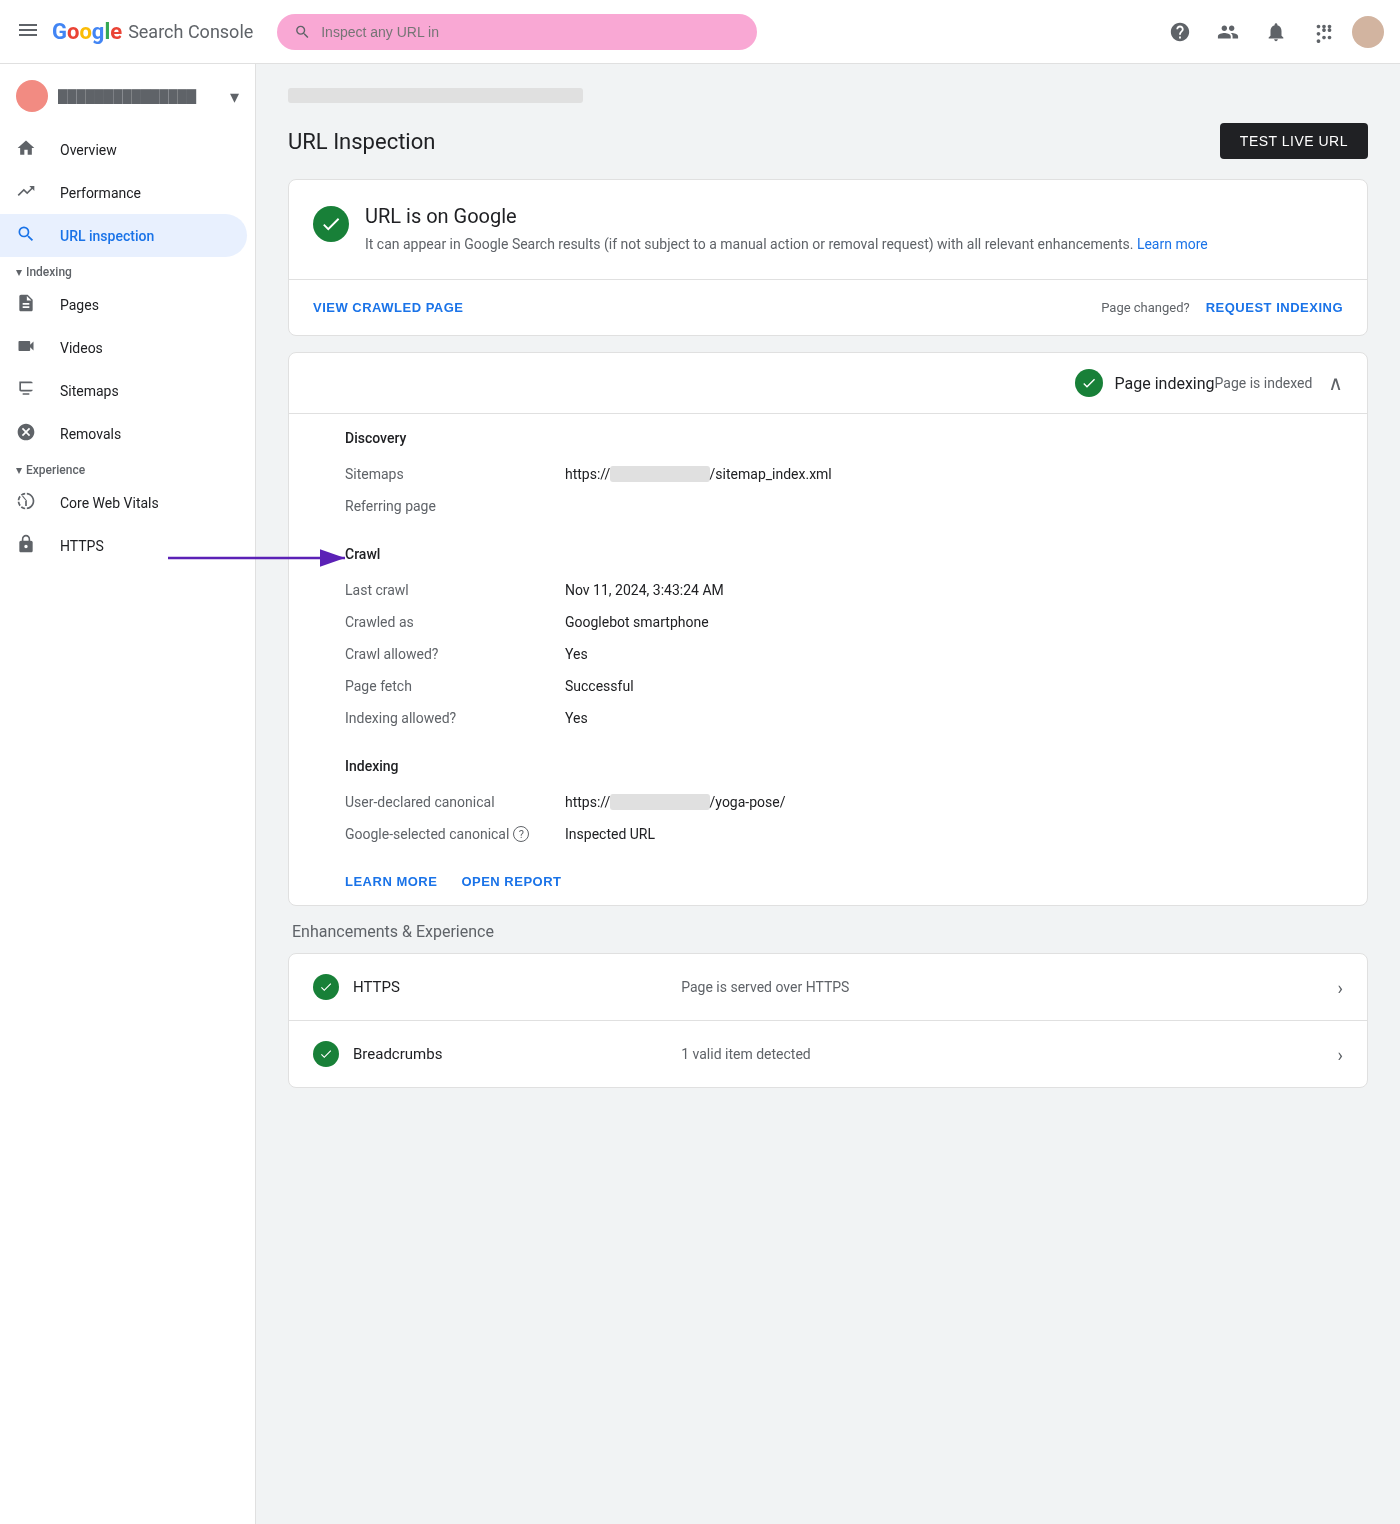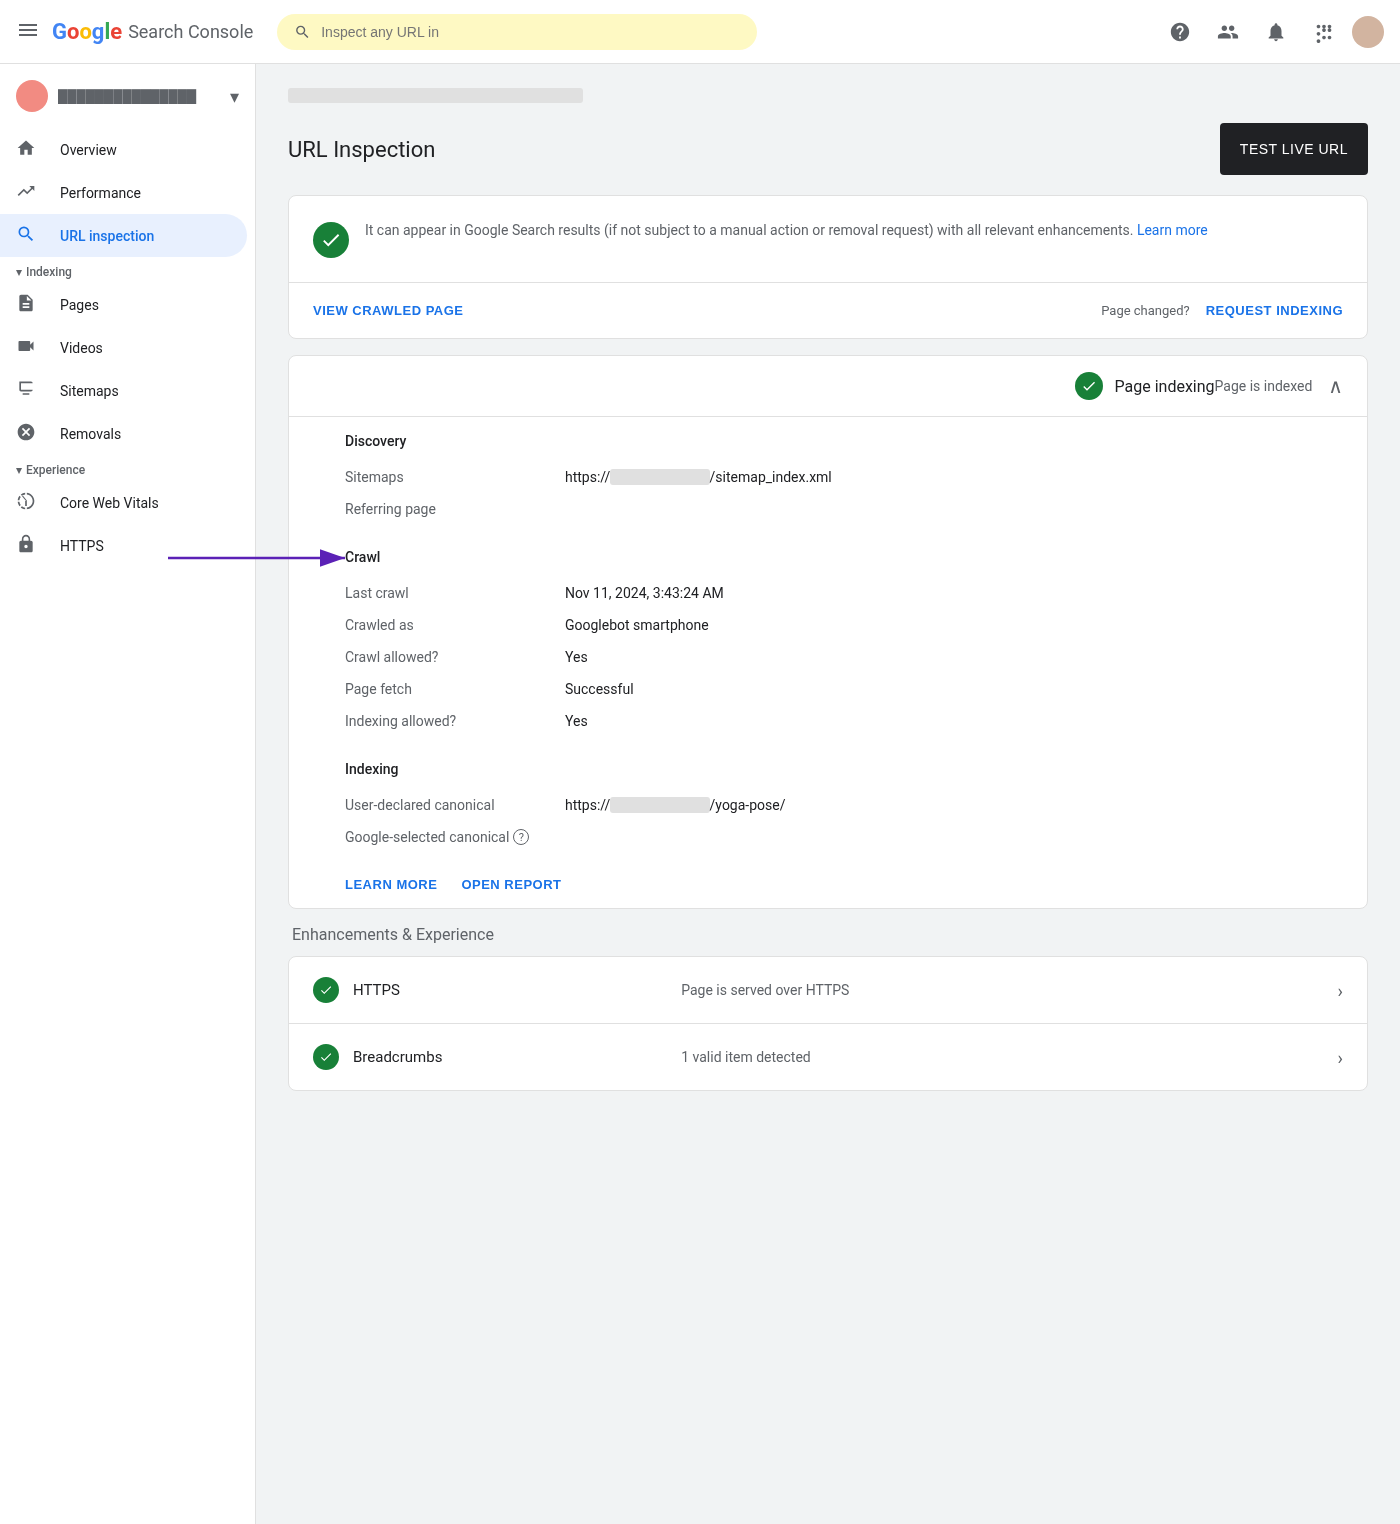--- a/index.html
+++ b/index.html
@@ -15,21 +15,21 @@
     .google-logo { display: flex; align-items: center; margin-right: 6px; }
     .google-logo-g { color: #4285f4; font-size: 22px; font-weight: 700; }
     .google-logo-o1 { color: #ea4335; font-size: 22px; font-weight: 700; }
     .google-logo-o2 { color: #fbbc05; font-size: 22px; font-weight: 700; }
     .google-logo-g2 { color: #4285f4; font-size: 22px; font-weight: 700; }
     .google-logo-l { color: #34a853; font-size: 22px; font-weight: 700; }
     .google-logo-e { color: #ea4335; font-size: 22px; font-weight: 700; }
     .app-title { font-size: 18px; color: #5f6368; margin-right: 24px; white-space: nowrap; font-weight: 400; }
     .search-bar {
       flex: 1; max-width: 480px; display: flex; align-items: center;
-      background: #fef9c3; border-radius: 24px; padding: 8px 16px;
+      background: #f9a8d4; border-radius: 24px; padding: 8px 16px;
       border: 1px solid transparent;
     }
     .search-bar .search-icon-svg { color: #5f6368; margin-right: 10px; }
     .search-bar input {
       border: none; background: transparent; outline: none; font-size: 14px;
       color: #202124; width: 100%;
     }
     .top-bar-actions { display: flex; align-items: center; gap: 8px; margin-left: auto; }
     .icon-btn {
       width: 40px; height: 40px; border-radius: 50%; display: flex;
@@ -74,21 +74,21 @@
 
     .page-header {
       display: flex; align-items: center; justify-content: space-between;
       margin-bottom: 20px;
     }
     .page-title { font-size: 22px; font-weight: 400; color: #202124; }
     .breadcrumb-url { font-size: 13px; color: #5f6368; margin-bottom: 20px; }
 
     .test-live-btn {
       background: #202124; color: #fff; border: none; border-radius: 4px;
-      padding: 18px 20px; font-size: 14px; font-weight: 500;
+      padding: 10px 20px; font-size: 14px; font-weight: 500;
       cursor: pointer; letter-spacing: 0.5px; text-transform: uppercase;
     }
 
     
     .card {
       background: #fff; border-radius: 8px; border: 1px solid #e0e0e0;
       margin-bottom: 16px; overflow: hidden;
     }
 
     .status-card-header {
@@ -342,20 +342,21 @@
     <div class="card">
       <div class="status-card-header">
         <div class="status-icon">
           <div class="check-circle">
             <svg width="22" height="22" viewBox="0 0 24 24">
               <path d="M9 16.17L4.83 12l-1.42 1.41L9 19 21 7l-1.41-1.41z"></path>
             </svg>
           </div>
         </div>
         <div>
+          <div class="status-title">URL is on Google</div>
           <div class="status-desc">
             <span>It can appear in Google Search results (if not subject to a manual action or removal request) with all relevant enhancements.</span>
             <a href="#">Learn more</a>
           </div>
         </div>
       </div>
       <div class="card-actions">
         <button class="card-action-btn">VIEW CRAWLED PAGE</button>
         <div class="card-actions-right">
           <span>Page changed?</span>
@@ -450,20 +451,21 @@
           <div class="detail-value">
             <span>https://</span><span class="blurred-text">██████████</span><span>/yoga-pose/</span>
           </div>
         </div>
 
         <div class="detail-row">
           <div class="detail-label">
             <span>Google-selected canonical</span>
             <span class="info-icon">?</span>
           </div>
+          <div class="detail-value">Inspected URL</div>
         </div>
       </div>
 
       <div class="section-footer">
         <button class="section-footer-btn">LEARN MORE</button>
         <button class="section-footer-btn">OPEN REPORT</button>
       </div>
     </div>
 
     <div>

